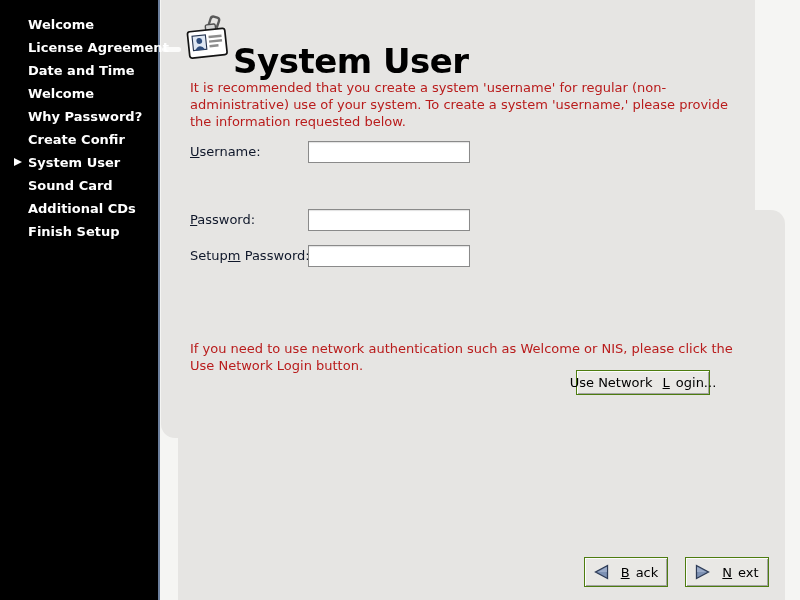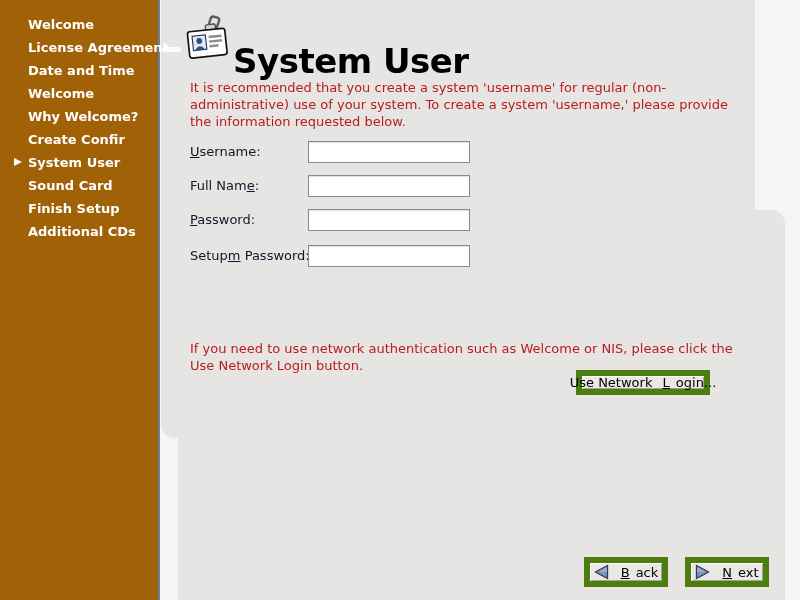--- a/index.html
+++ b/index.html
@@ -1,21 +1,21 @@
 <!DOCTYPE html>
 <html><head>
 <meta charset="utf-8">
 <style>
   html,body{margin:0;padding:0;}
   body{font-family:"DejaVu Sans","Liberation Sans",sans-serif;}
   .screen{position:relative;width:800px;height:600px;background:#f5f5f3;overflow:hidden;}
 
   
   .sidebar{position:absolute;left:0;top:0;width:160px;height:600px;
-           background:#a16207;border-right:2px solid #6c7f9c;box-sizing:border-box;}
+           background:#000000;border-right:2px solid #6c7f9c;box-sizing:border-box;}
   .side-list{padding-top:13px;}
   .side-item{position:relative;height:23px;line-height:23px;padding-left:28px;
              color:#ffffff;font-size:13px;font-weight:bold;white-space:nowrap;}
   .side-item .cur-arrow{position:absolute;left:14px;top:7px;width:0;height:0;
              border-left:8px solid #ffffff;border-top:4.5px solid transparent;
              border-bottom:4.5px solid transparent;}
 
   
   .panel-a{position:absolute;left:161px;top:0;width:594px;height:438px;
            background:#e6e5e3;border-radius:0 0 0 14px;}
@@ -38,21 +38,21 @@
   
   .form-row{position:absolute;left:190px;width:300px;height:22px;}
   .form-row label{display:inline-block;line-height:22px;font-size:13px;color:#0f172a;white-space:pre;}
   .form-row input{position:absolute;left:118px;top:0;width:154px;height:20px;
         border:1px solid #8a8a8a;background:#fff;box-shadow:inset 0 1px 1px rgba(0,0,0,0.12);
         font-size:13px;padding:0 3px;box-sizing:content-box;}
   .row-0{top:141px;} .row-1{top:175px;} .row-2{top:209px;} .row-3{top:245px;}
 
   
   .btn{display:flex;align-items:center;justify-content:center;gap:6px;
-       background:#e9e8e5;border:6px solid #4d7c0f;color:#000;font-size:13px;
+       background:#e9e8e5;border:1px solid #4d7c0f;color:#000;font-size:13px;
        font-family:"DejaVu Sans","Liberation Sans",sans-serif;
        box-shadow:inset 1px 1px 0 #fcfcfc,inset -1px -1px 0 #a3a3a3;cursor:default;}
   .btn span{white-space:pre;}
   .mn-key{text-decoration:underline;}
   .net-btn{position:absolute;left:576px;top:370px;width:134px;height:25px;}
   .back-btn{position:absolute;left:584px;top:557px;width:84px;height:30px;}
   .next-btn{position:absolute;left:685px;top:557px;width:84px;height:30px;}
   .nav-arrow{flex:0 0 auto;}
 </style>
 </head>
@@ -63,29 +63,29 @@
   <div class="panel-a"></div>
   <div class="panel-b"></div>
   <div class="title-dash"></div>
 
   <nav class="sidebar">
     <div class="side-list">
       <div class="side-item"><span>Welcome</span></div>
       <div class="side-item"><span>License Agreement</span></div>
       <div class="side-item"><span>Date and Time</span></div>
       <div class="side-item"><span>Welcome</span></div>
-      <div class="side-item"><span>Why Welcome?</span></div>
+      <div class="side-item"><span>Why Password?</span></div>
       <div class="side-item"><span>Create Confir</span></div>
       <div class="side-item">
         <span class="cur-arrow"></span>
         <span>System User</span>
       </div>
       <div class="side-item"><span>Sound Card</span></div>
+      <div class="side-item"><span>Additional CDs</span></div>
       <div class="side-item"><span>Finish Setup</span></div>
-      <div class="side-item"><span>Additional CDs</span></div>
     </div>
   </nav>
 
   <svg class="hdr-icon" viewBox="0 0 46 50">
     <path d="M23 17 L26.5 6 q1 -3.2 4.2 -2.2 l2.6 0.9 q2.6 1 1.6 3.6 L32.6 15" fill="none" stroke="#5a5a5a" stroke-width="2.4"></path>
     <rect x="21.5" y="11.5" width="10" height="7.5" rx="1.5" fill="#d6d6d6" stroke="#4d4d4d" stroke-width="1.4" transform="rotate(-7 26 15)"></rect>
     <g transform="rotate(-6 23 30)">
       <rect x="4.5" y="17" width="37.5" height="26.5" rx="2.5" fill="#ffffff" stroke="#141414" stroke-width="1.7"></rect>
       <rect x="8.8" y="21.8" width="13.4" height="14.4" fill="#dfe8f4" stroke="#23324d" stroke-width="1.1"></rect>
       <circle cx="15.5" cy="27.2" r="2.9" fill="#2f4e7e"></circle>
@@ -96,24 +96,20 @@
     </g>
   </svg>
   <h1 class="page-title">System User</h1>
 
   <p class="para intro">It is recommended that you create a system 'username' for regular (non-
 administrative) use of your system. To create a system 'username,' please provide
 the information requested below.</p>
 
   <div class="form-row row-0">
     <label><span class="mn-pre"></span><span class="mn-key">U</span><span class="mn-post">sername:</span></label>
-    <input type="text" value="" style="">
-  </div>
-  <div class="form-row row-1">
-    <label><span class="mn-pre">Full Nam</span><span class="mn-key">e</span><span class="mn-post">:</span></label>
     <input type="text" value="" style="">
   </div>
   <div class="form-row row-2">
     <label><span class="mn-pre"></span><span class="mn-key">P</span><span class="mn-post">assword:</span></label>
     <input type="password" value="" style="">
   </div>
   <div class="form-row row-3">
     <label><span class="mn-pre">Setup</span><span class="mn-key">m</span><span class="mn-post"> Password:</span></label>
     <input type="password" value="" style="">
   </div>

